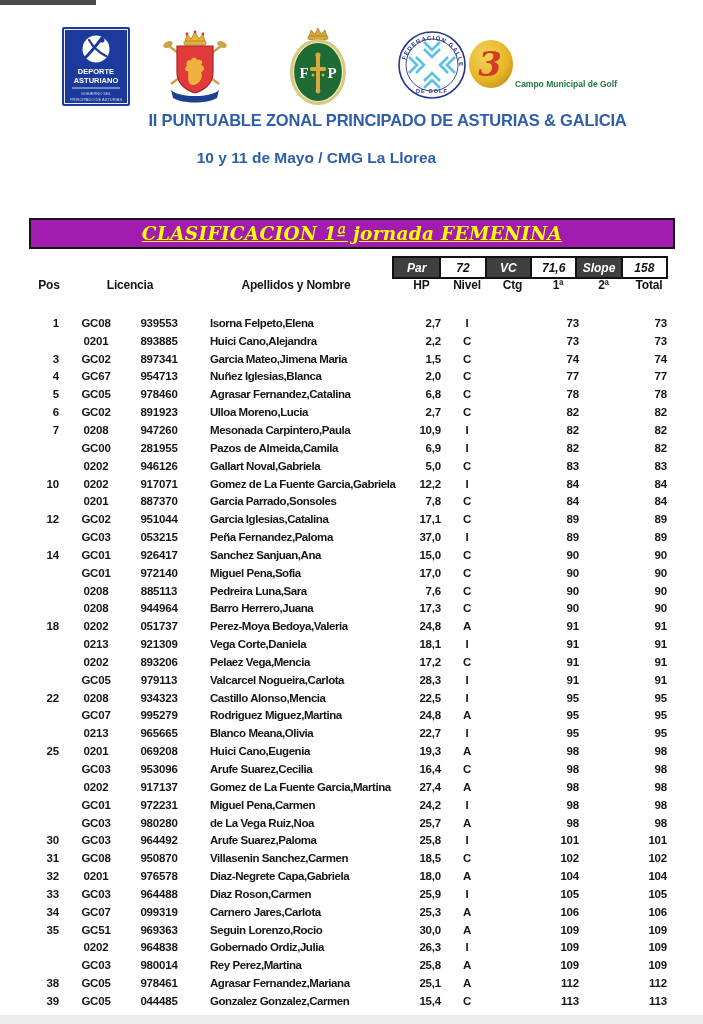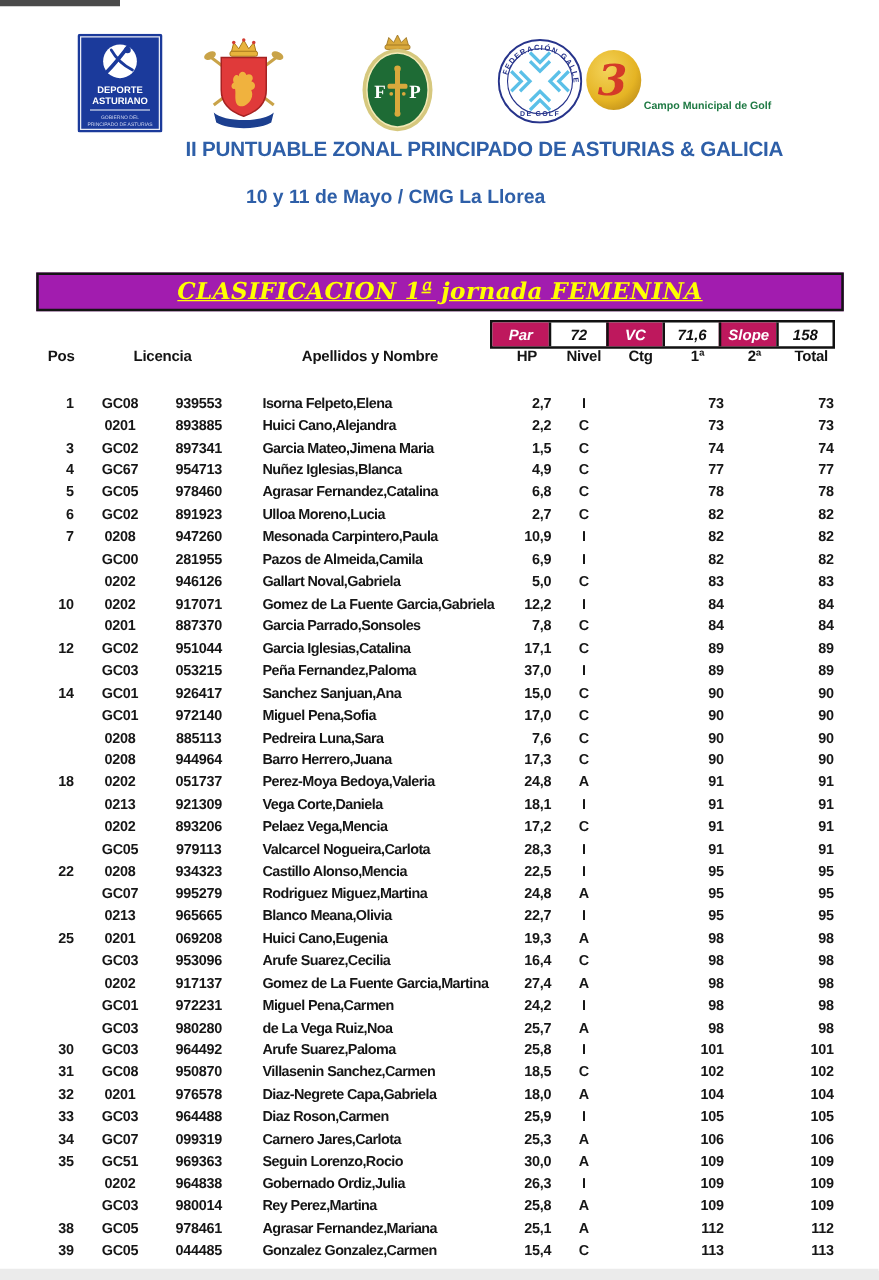--- a/index.html
+++ b/index.html
@@ -23,21 +23,21 @@
   .title{position:absolute;left:0;top:111px;width:703px;text-align:center;color:#2e5fa8;font-weight:700;font-size:16.5px;letter-spacing:-0.2px;padding-left:36px;}
   .subtitle{position:absolute;left:0;top:149px;width:633px;text-align:center;color:#2e5fa8;font-weight:700;font-size:15.5px;}
 
   .banner{position:absolute;left:29px;top:218px;width:642px;height:27px;background:#a21caf;border:2px solid #141414;display:flex;align-items:center;justify-content:center;}
   .banner-text{font-family:"DejaVu Serif",serif;font-style:italic;font-weight:700;font-size:18.5px;color:#ffff00;text-decoration:underline;letter-spacing:0.3px;}
 
   
   .course-box{position:absolute;left:392px;top:256px;width:272px;height:19px;display:grid;grid-template-columns:repeat(6,1fr);border:2px solid #111;background:#fff;}
   .course-cell{display:flex;align-items:center;justify-content:center;font-size:12px;font-weight:700;font-style:italic;border-left:2px solid #111;}
   .course-cell:first-child{border-left:none;}
-  .course-cell.red{background:#be185d;color:#ffffff;}
+  .course-cell.red{background:#404040;color:#ffffff;}
   .course-cell.white{color:#111;}
 
   
   .grid-cols{display:grid;grid-template-columns:36px 58px 68px 1fr 45px 46px 45px 46px 45px 46px;}
   .thead{position:absolute;left:31px;top:277px;width:641px;height:16px;align-items:center;}
   .th{font-size:12px;font-weight:700;color:#141414;text-align:center;letter-spacing:-0.2px;}
   .th-licencia{grid-column:2/4;}
   .rows{position:absolute;left:31px;top:314px;width:641px;}
   .trow{display:grid;grid-template-columns:36px 58px 68px 1fr 45px 46px 45px 46px 45px 46px;height:17.85px;align-items:center;}
   .cell{font-size:11.5px;font-weight:700;color:#161616;letter-spacing:-0.2px;}
@@ -213,21 +213,21 @@
         <div class="cell c-ctg"></div>
         <div class="cell c-j1">74</div>
         <div class="cell c-j2"></div>
         <div class="cell c-total">74</div>
       </div>
       <div class="trow">
         <div class="cell c-pos">4</div>
         <div class="cell c-club">GC67</div>
         <div class="cell c-num">954713</div>
         <div class="cell c-name">Nuñez Iglesias,Blanca</div>
-        <div class="cell c-hp">4,9</div>
+        <div class="cell c-hp">2,0</div>
         <div class="cell c-nivel">C</div>
         <div class="cell c-ctg"></div>
         <div class="cell c-j1">77</div>
         <div class="cell c-j2"></div>
         <div class="cell c-total">77</div>
       </div>
       <div class="trow">
         <div class="cell c-pos">5</div>
         <div class="cell c-club">GC05</div>
         <div class="cell c-num">978460</div>

